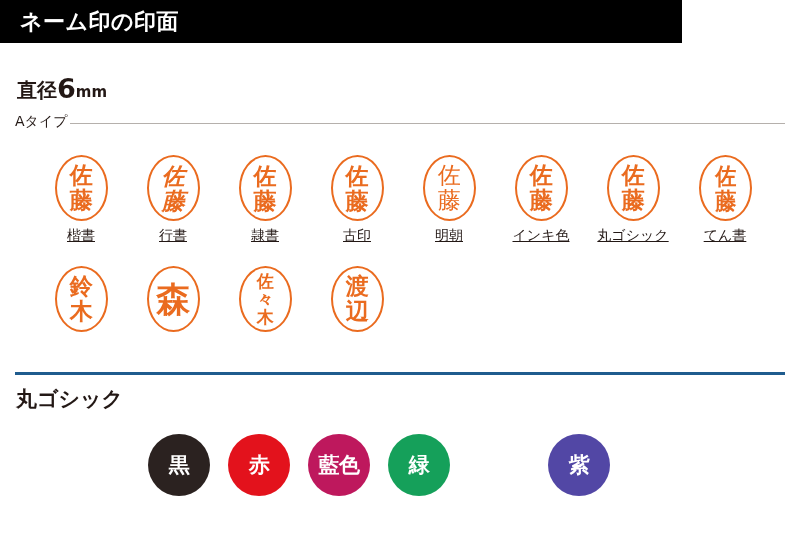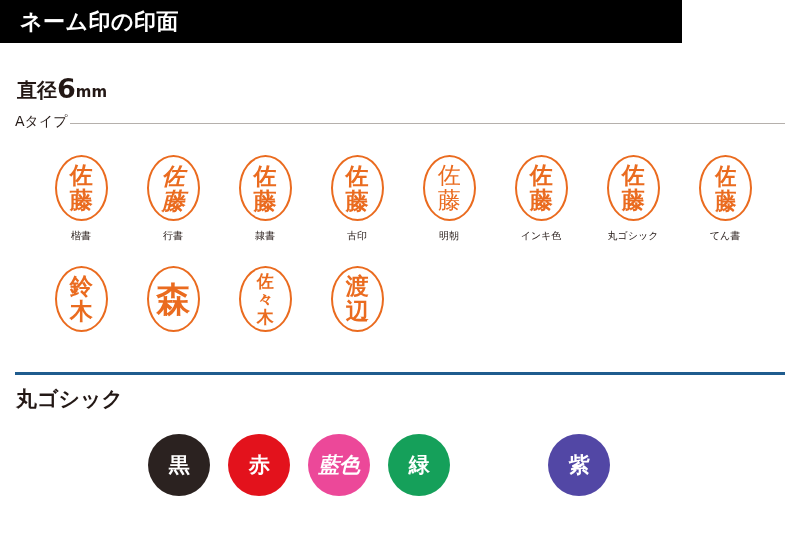--- a/index.html
+++ b/index.html
@@ -129,24 +129,25 @@
   .style-gyosho .stamp-glyphs { font-family: "DejaVu Serif", serif; font-style: italic; }
   .style-reisho .stamp-glyphs { font-family: "DejaVu Serif", serif; letter-spacing: 0px; }
   .style-koin .stamp-glyphs   { font-family: "DejaVu Serif", serif; font-weight: bold; letter-spacing: 0px; }
   .style-mincho .stamp-glyphs { font-family: "DejaVu Serif", serif; font-weight: normal; }
   .style-kakugo .stamp-glyphs { font-family: "DejaVu Sans", sans-serif; font-weight: bold; }
   .style-marugo .stamp-glyphs { font-family: "DejaVu Sans", sans-serif; font-weight: bold; }
   .style-tensho .stamp-glyphs { font-family: "DejaVu Serif", serif; font-weight: bold; transform: translateY(-50%) scaleX(0.92); }
 
   .stamp-label {
     margin-top: 6px;
-    font-size: 10px;
+    font-size: 14px;
     color: #231815;
     line-height: 17px;
     white-space: nowrap;
+    text-decoration: underline;
   }
 
   
   .blue-divider {
     position: absolute;
     left: 15px;
     top: 372px;
     width: 770px;
     height: 3px;
     background: #1f5c8e;
@@ -320,21 +321,21 @@
 
 <div class="ink-heading">丸ゴシック</div>
 
 <div class="swatch-row" id="swatch-row">
     <div class="swatch" style="left: 0px; background: rgb(43, 34, 32);">
       <span class="swatch-label">黒</span>
     </div>
     <div class="swatch" style="left: 80px; background: rgb(227, 18, 28);">
       <span class="swatch-label">赤</span>
     </div>
-    <div class="swatch" style="left: 160px; background: #ec4899; font-style: italic;">
+    <div class="swatch" style="left: 160px; background: #be185d;">
       <span class="swatch-label">藍色</span>
     </div>
     <div class="swatch" style="left: 240px; background: rgb(21, 160, 90);">
       <span class="swatch-label">緑</span>
     </div>
     <div class="swatch" style="left: 400px; background: rgb(82, 71, 165);">
       <span class="swatch-label">紫</span>
     </div>
   </div>
 

